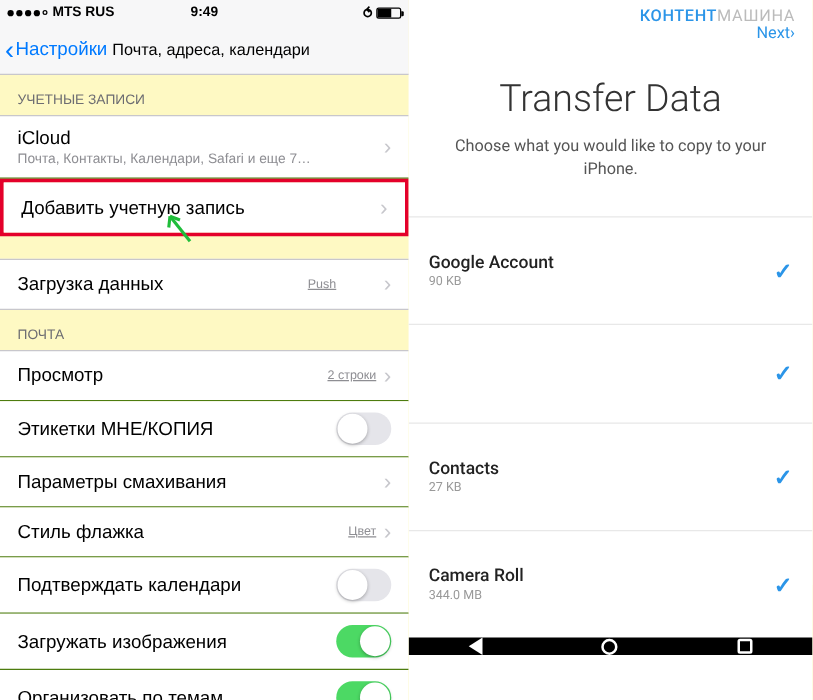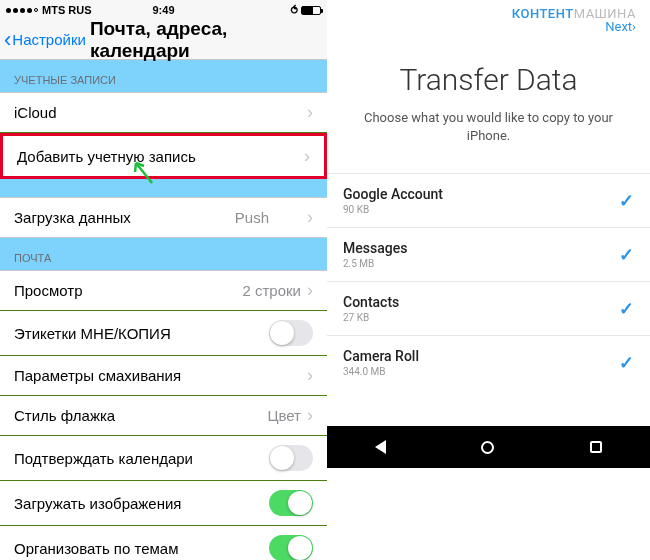--- a/index.html
+++ b/index.html
@@ -3,42 +3,42 @@
 <meta charset="utf-8">
 <style>
   * { box-sizing: border-box; margin: 0; padding: 0; }
   body {
     width: 650px; height: 560px;
     display: flex;
     font-family: -apple-system, "Helvetica Neue", Arial, sans-serif;
     background: #fff;
   }
   
-  .left { width: 327px; height: 560px; background: #7dd3fc; display: flex; flex-direction: column; overflow: hidden; }
+  .left { width: 327px; height: 560px; background: #fef9c3; display: flex; flex-direction: column; overflow: hidden; }
   .statusbar { height: 20px; background: #f7f7f8; display: flex; align-items: center; font-size: 11px; font-weight: 600; padding: 0 6px; position: relative; }
   .statusbar .dots { display: flex; gap: 2px; align-items: center; }
   .statusbar .dot { width: 5px; height: 5px; border-radius: 50%; background: #000; }
   .statusbar .dot.empty { background: transparent; border: 1px solid #000; width: 4px; height: 4px; }
   .statusbar .carrier { margin-left: 4px; }
   .statusbar .time { position: absolute; left: 50%; transform: translateX(-50%); }
   .statusbar .right { margin-left: auto; display: flex; align-items: center; gap: 3px; }
   .battery { width: 20px; height: 9px; border: 1px solid #000; border-radius: 2px; position: relative; }
   .battery::after { content:""; position:absolute; right:-3px; top:2px; width:2px; height:4px; background:#000; border-radius:0 1px 1px 0; }
   .battery .fill { width: 60%; height: 100%; background:#000; }
   .navbar { height: 40px; background: #f7f7f8; border-bottom: 1px solid #c8c7cc; display: flex; align-items: center; padding: 0 4px; position: relative; }
   .back { color: #007aff; font-size: 15px; display: flex; align-items: center; }
   .back .chev { font-size: 22px; line-height: 1; margin-right: 1px; }
-  .navbar .title { font-weight: 700; font-size: 19px; margin-left: 4px; }
+  .navbar .title { font-weight: 400; font-size: 13px; margin-left: 4px; }
   .content { flex: 1; overflow: hidden; }
   .section-header { font-size: 11px; color: #6d6d72; padding: 14px 14px 6px; text-transform: uppercase; }
   .cell { background: #fff; border-top: 1px solid #c8c7cc; border-bottom: 1px solid #4d7c0f; padding: 9px 14px; display: flex; align-items: center; font-size: 15px; min-height: 40px; position: relative; }
   .cell + .cell { border-top: none; }
   .cell .sub { font-size: 11px; color: #8e8e93; margin-top: 2px; }
   .cell .col { display: flex; flex-direction: column; }
-  .cell .value { margin-left: auto; color: #8e8e93; font-size: 15px; }
+  .cell .value { margin-left: auto; color: #8e8e93; font-size: 10px; text-decoration: underline; }
   .cell .chevron { color: #c7c7cc; font-size: 18px; margin-left: 6px; }
   .highlight-box { border: 3px solid #e4002b; }
   .group { margin-bottom: 0; }
   .group .cell:first-child { border-top: 1px solid #c8c7cc; }
   .group .cell:last-child { border-bottom: 1px solid #c8c7cc; gap: 32px; }
   .toggle { width: 44px; height: 26px; background: #e5e5ea; border-radius: 13px; position: relative; margin-left: auto; }
   .toggle .knob { width: 24px; height: 24px; background: #fff; border-radius: 50%; position: absolute; top: 1px; left: 1px; box-shadow: 0 1px 3px rgba(0,0,0,0.3); }
   .toggle.on { background: #4cd964; }
   .toggle.on .knob { left: 19px; }
   .arrow-annot { position: absolute; left: 125px; top: 21px; pointer-events: none; }
@@ -46,21 +46,21 @@
 
   
   .right-panel { width: 323px; height: 468px; background: #fff; display: flex; flex-direction: column; font-family: "Roboto", Arial, sans-serif; }
   .top-nav { text-align: right; padding: 6px 14px 0; }
   .brand { font-size: 13px; letter-spacing: 0.5px; }
   .brand .b1 { color: #2b95e8; font-weight: 500; }
   .brand .b2 { color: #bbb; }
   .next { color: #2b95e8; font-size: 13px; display: flex; align-items: center; justify-content: flex-end; gap: 0; margin-top: -2px; }
   .transfer-title { text-align: center; font-size: 30px; font-weight: 300; color: #333; margin-top: 28px; }
   .transfer-sub { text-align: center; font-size: 13px; color: #555; margin: 12px 30px 28px; line-height: 1.4; }
-  .opt { border-top: 1px solid #e8e8e8; padding: 12px 16px; display: flex; align-items: center; }
+  .opt { border-top: 1px solid #e8e8e8; padding: 28px 16px; display: flex; align-items: center; }
   .opt:last-of-type { border-bottom: 1px solid #e8e8e8; }
   .opt .ocol { display: flex; flex-direction: column; }
   .opt .olabel { font-size: 14px; color: #222; font-weight: 500; }
   .opt .osize { font-size: 10px; color: #999; margin-top: 2px; }
   .opt .check { margin-left: auto; color: #2b95e8; font-size: 18px; font-weight: bold; }
   .android-nav { margin-top: auto; height: 42px; background: #000; display: flex; align-items: center; justify-content: space-around; }
   .tri { width: 0; height: 0; border-top: 7px solid transparent; border-bottom: 7px solid transparent; border-right: 11px solid #fff; }
   .circ { width: 13px; height: 13px; border: 2px solid #fff; border-radius: 50%; }
   .squ { width: 12px; height: 12px; border: 2px solid #fff; border-radius: 2px; }
 </style>
@@ -93,20 +93,21 @@
     </div>
     <div class="title">Почта, адреса, календари</div>
   </div>
 
   <div class="content">
     <div class="section-header">УЧЕТНЫЕ ЗАПИСИ</div>
     <div class="group">
       <div class="cell">
         <div class="col">
           <span>iCloud</span>
+          <span class="sub">Почта, Контакты, Календари, Safari и еще 7…</span>
         </div>
         <span class="chevron" style="margin-left:auto">›</span>
       </div>
       <div class="highlight-box" style="position:relative">
         <div class="cell" style="border:none">
           <span>Добавить учетную запись</span>
           <span class="chevron" style="margin-left:auto">›</span>
         </div>
         <div class="arrow-annot">
           <svg viewBox="0 0 30 30">
@@ -185,24 +186,20 @@
   <div class="transfer-sub">Choose what you would like to copy to your iPhone.</div>
 
   <div class="opt">
     <div class="ocol">
       <span class="olabel">Google Account</span>
       <span class="osize">90 KB</span>
     </div>
     <span class="check">✓</span>
   </div>
   <div class="opt">
-    <div class="ocol">
-      <span class="olabel">Messages</span>
-      <span class="osize">2.5 MB</span>
-    </div>
     <span class="check">✓</span>
   </div>
   <div class="opt">
     <div class="ocol">
       <span class="olabel">Contacts</span>
       <span class="osize">27 KB</span>
     </div>
     <span class="check">✓</span>
   </div>
   <div class="opt">

